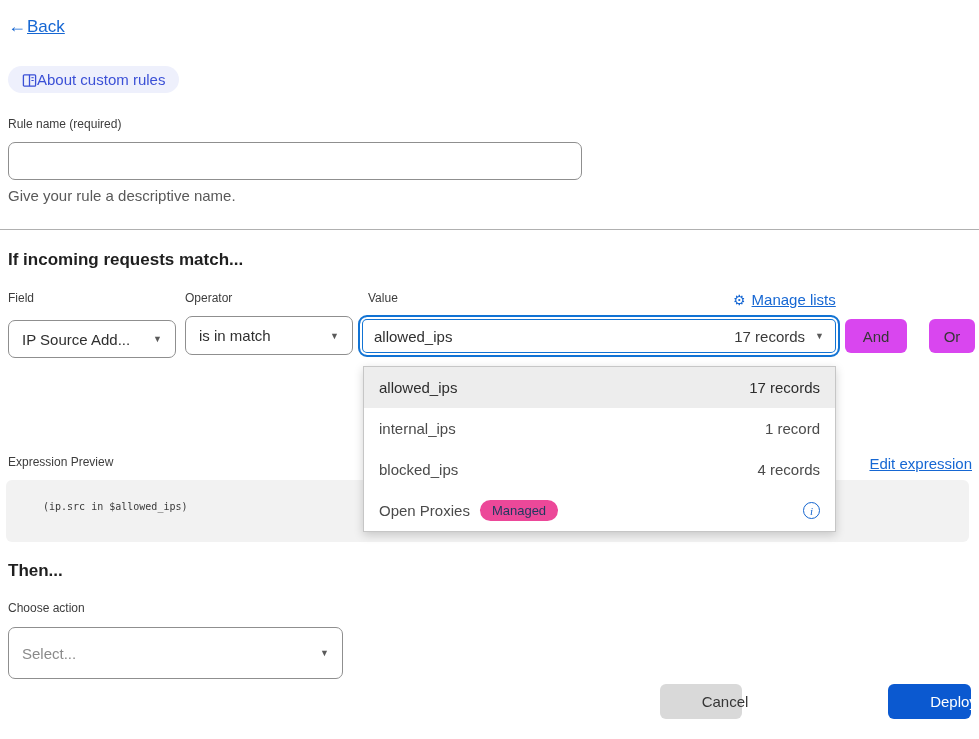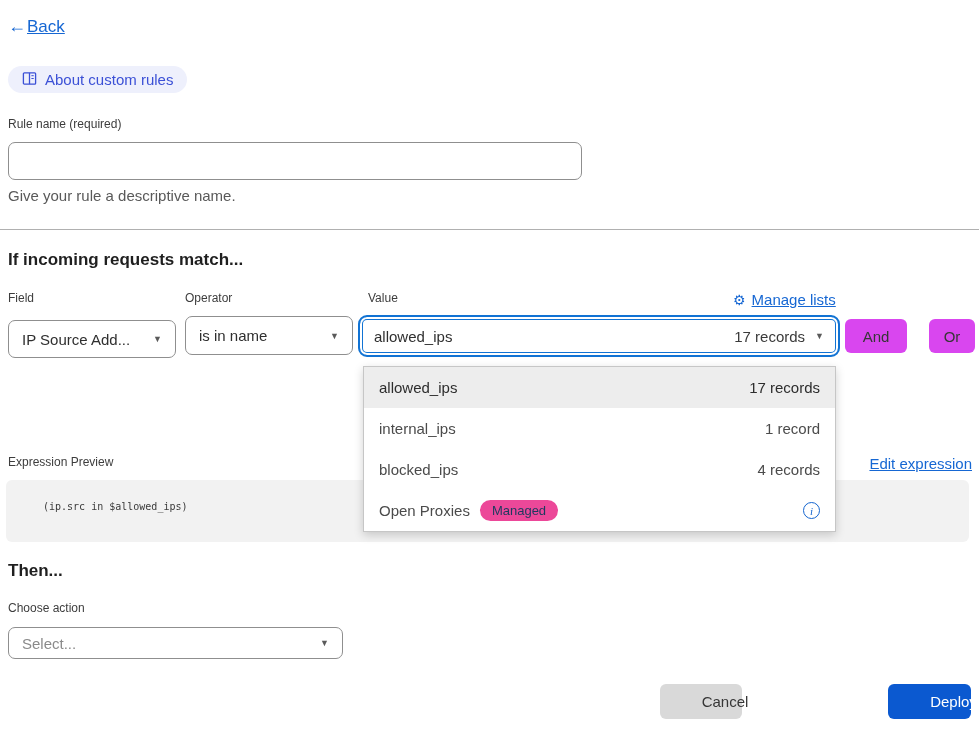--- a/index.html
+++ b/index.html
@@ -7,21 +7,21 @@
     font-family:"Liberation Sans", sans-serif; color:#1f1f1f; overflow:hidden; }
   .page { position:relative; width:979px; height:739px; }
 
   .back { position:absolute; left:8px; top:16px; font-size:17px; color:#1667d3;
     display:flex; align-items:center; gap:1px; cursor:pointer; }
   .back .arrow { text-decoration:none; font-size:18px; }
   .back .lbl { text-decoration:underline; }
 
   .title-row { position:absolute; left:8px; top:66px; display:flex; align-items:center; gap:18px; }
   .page-title { font-size:22px; font-weight:bold; color:#1d1d1d; }
-  .about-pill { display:flex; align-items:flex-start; gap:8px; background:#eef0fc; color:#3b50d6;
+  .about-pill { display:flex; align-items:flex-end; gap:0; background:#eef0fc; color:#3b50d6;
     border-radius:14px; padding:5px 14px; font-size:15px; cursor:pointer; }
   .about-pill svg { display:block; }
 
   .field-label { position:absolute; font-size:12px; color:#3d3d3d; }
   .help-text { position:absolute; font-size:15px; color:#595959; }
 
   .text-input { position:absolute; left:8px; top:142px; width:574px; height:38px;
     border:1px solid #8f8f8f; border-radius:7px; background:#fff; padding:0 12px;
     font-size:15px; font-family:"Liberation Sans",sans-serif; }
 
@@ -119,21 +119,21 @@
     <span class="gear">⚙</span>
     <span class="lbl">Manage lists</span>
   </a>
 
   <div class="sel" style="left:8px; top:320px; width:168px; height:38px;">
     <span>IP Source Add...</span>
     <span class="chev">▼</span>
   </div>
 
   <div class="sel" style="left:185px; top:316px; width:168px; height:39px;">
-    <span>is in name</span>
+    <span>is in match</span>
     <span class="chev">▼</span>
   </div>
 
   <div class="value-sel">
     <span>allowed_ips</span>
     <span class="records">17 records</span>
     <span class="chev">▼</span>
   </div>
 
   <button class="mini-btn" style="left:845px; width:62px;">And</button>
@@ -160,21 +160,21 @@
   </div>
 
   <div class="field-label" style="left:8px; top:455px;">Expression Preview</div>
   <a class="edit-expr">Edit expression</a>
   <div class="expr-block">
     <div class="expr-code">(ip.src in $allowed_ips)</div>
   </div>
 
   <div class="section-heading" style="left:8px; top:561px;">Then...</div>
   <div class="field-label" style="left:8px; top:601px;">Choose action</div>
-  <div class="sel" style="left:8px; top:627px; width:335px; height:32px; color:#8a8a8a;gap:28px;">
+  <div class="sel" style="left:8px; top:627px; width:335px; height:52px; color:#8a8a8a;gap:28px;">
     <span>Select...</span>
     <span class="chev">▼</span>
   </div>
 
   <button class="footer-btn gray" style="left:660px; width:82px;">Cancel</button>
   <button class="footer-btn blue" style="left:888px; width:83px;">Deploy</button>
 
 </div>
 
 </body></html>

